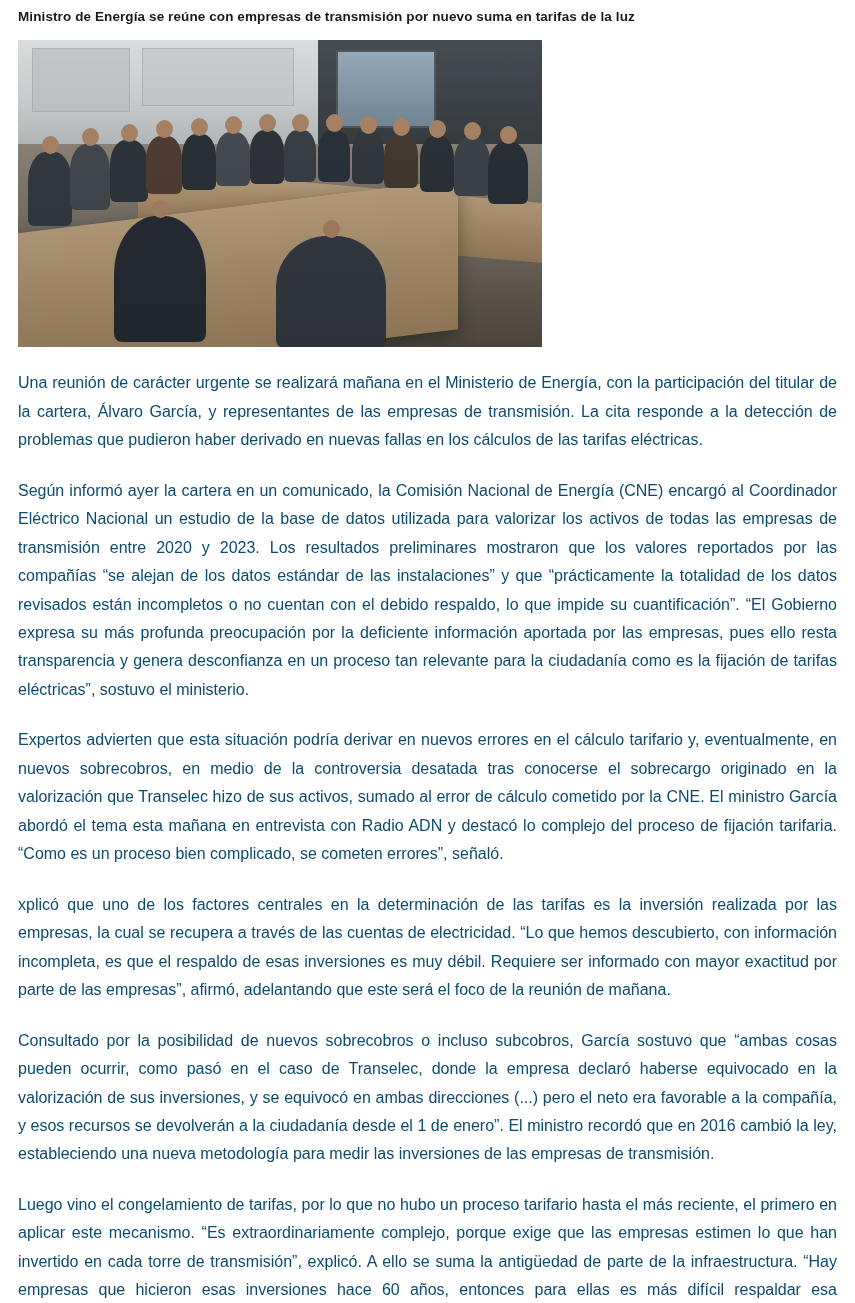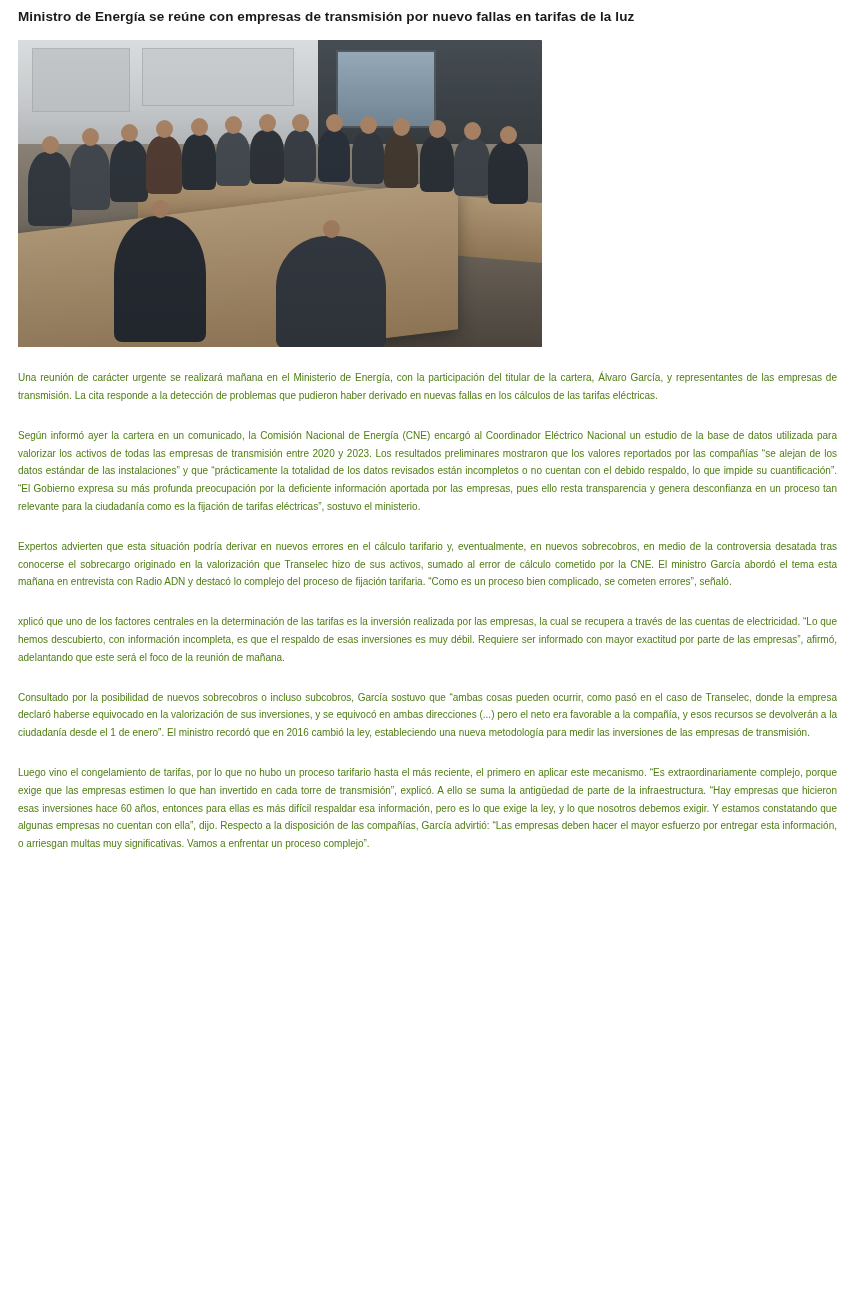--- a/index.html
+++ b/index.html
@@ -106,34 +106,34 @@
     margin-left: -8px;
     border-radius: 50%;
     background: #b98f6e;
   }
   .photo .dim {
     position: absolute; inset: 0;
     background: linear-gradient(to bottom, rgba(0,0,0,0.06), rgba(0,0,0,0.22));
   }
 
   p.body {
-    font-size: 10px;
+    font-size: 16px;
     line-height: 1.78;
     text-align: justify;
-    color: #4d7c0f;
+    color: #0c4a6e;
     margin: 0 0 22px 0;
   }
   p.body:last-child { margin-bottom: 4px; }
 </style>
 </head>
 <body>
 
 <div class="page">
 
-  <h1 class="headline">Ministro de Energía se reúne con empresas de transmisión por nuevo fallas en tarifas de la luz</h1>
+  <h1 class="headline">Ministro de Energía se reúne con empresas de transmisión por nuevo suma en tarifas de la luz</h1>
 
   <div class="figure">
     <div class="photo">
       <div class="ceiling-strip"></div>
       <div class="wall"></div>
       <div class="wall-panel"></div>
       <div class="wall-panel b"></div>
       <div class="wall-dark"></div>
       <div class="window"></div>
       <div class="floor"></div>

